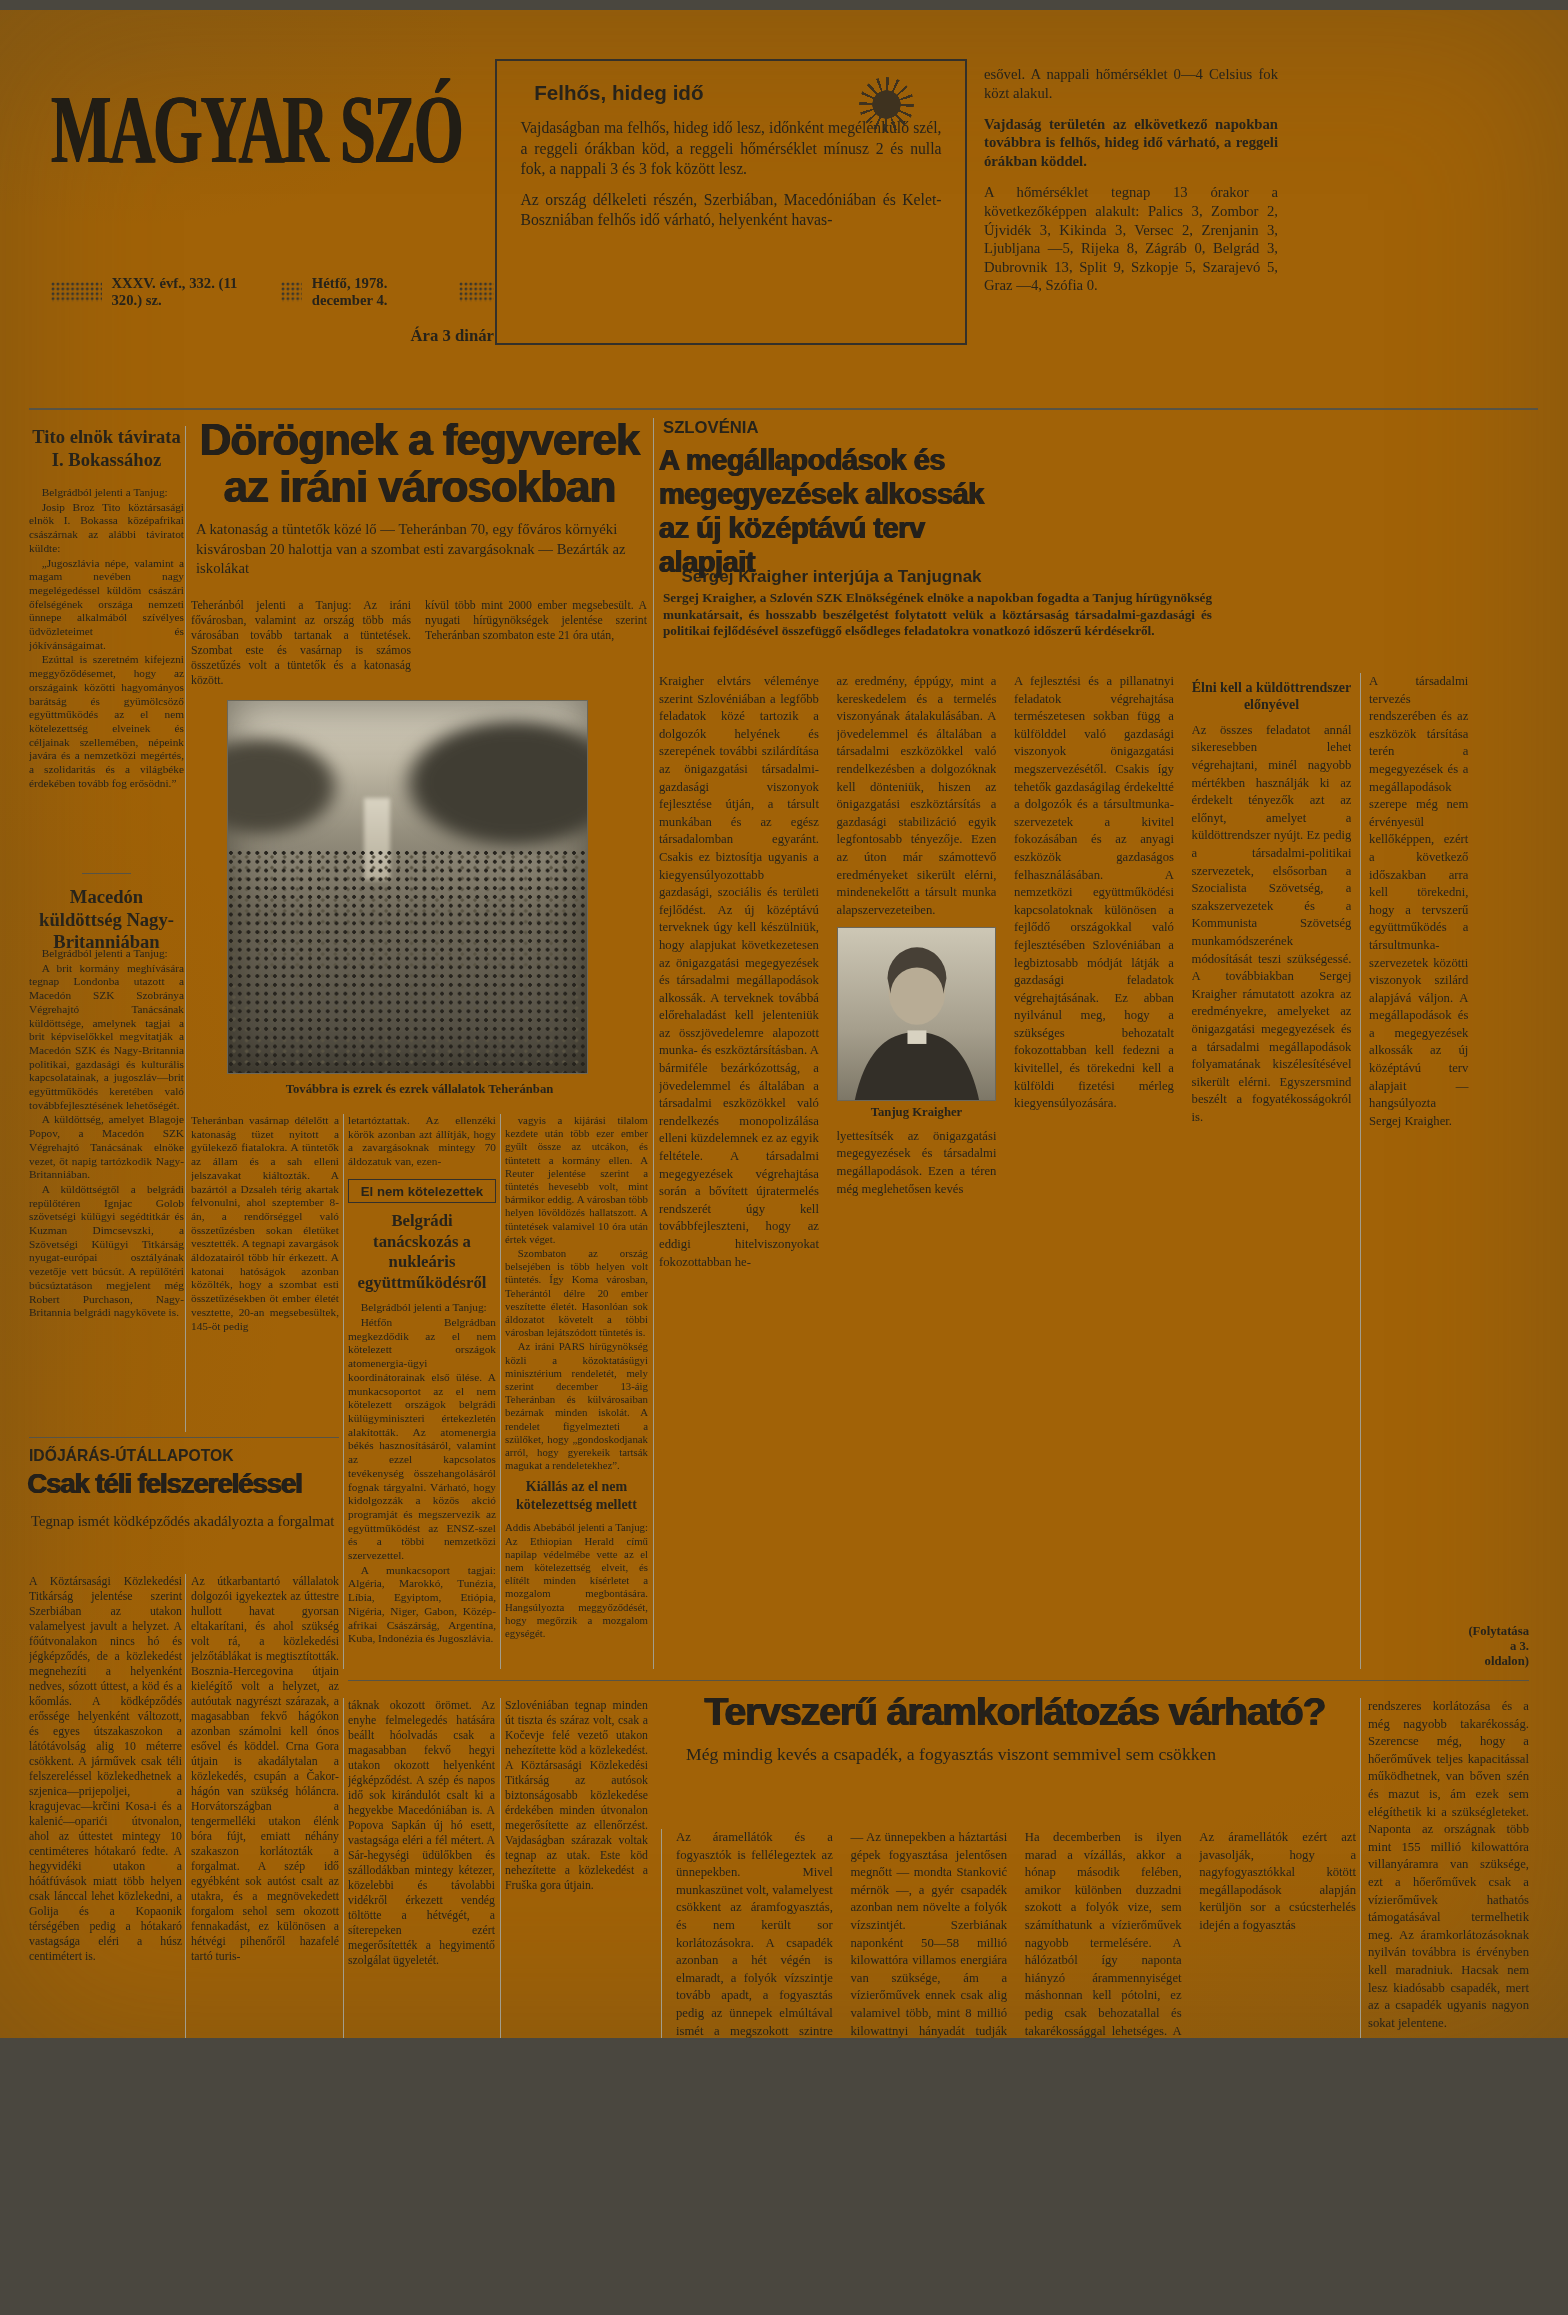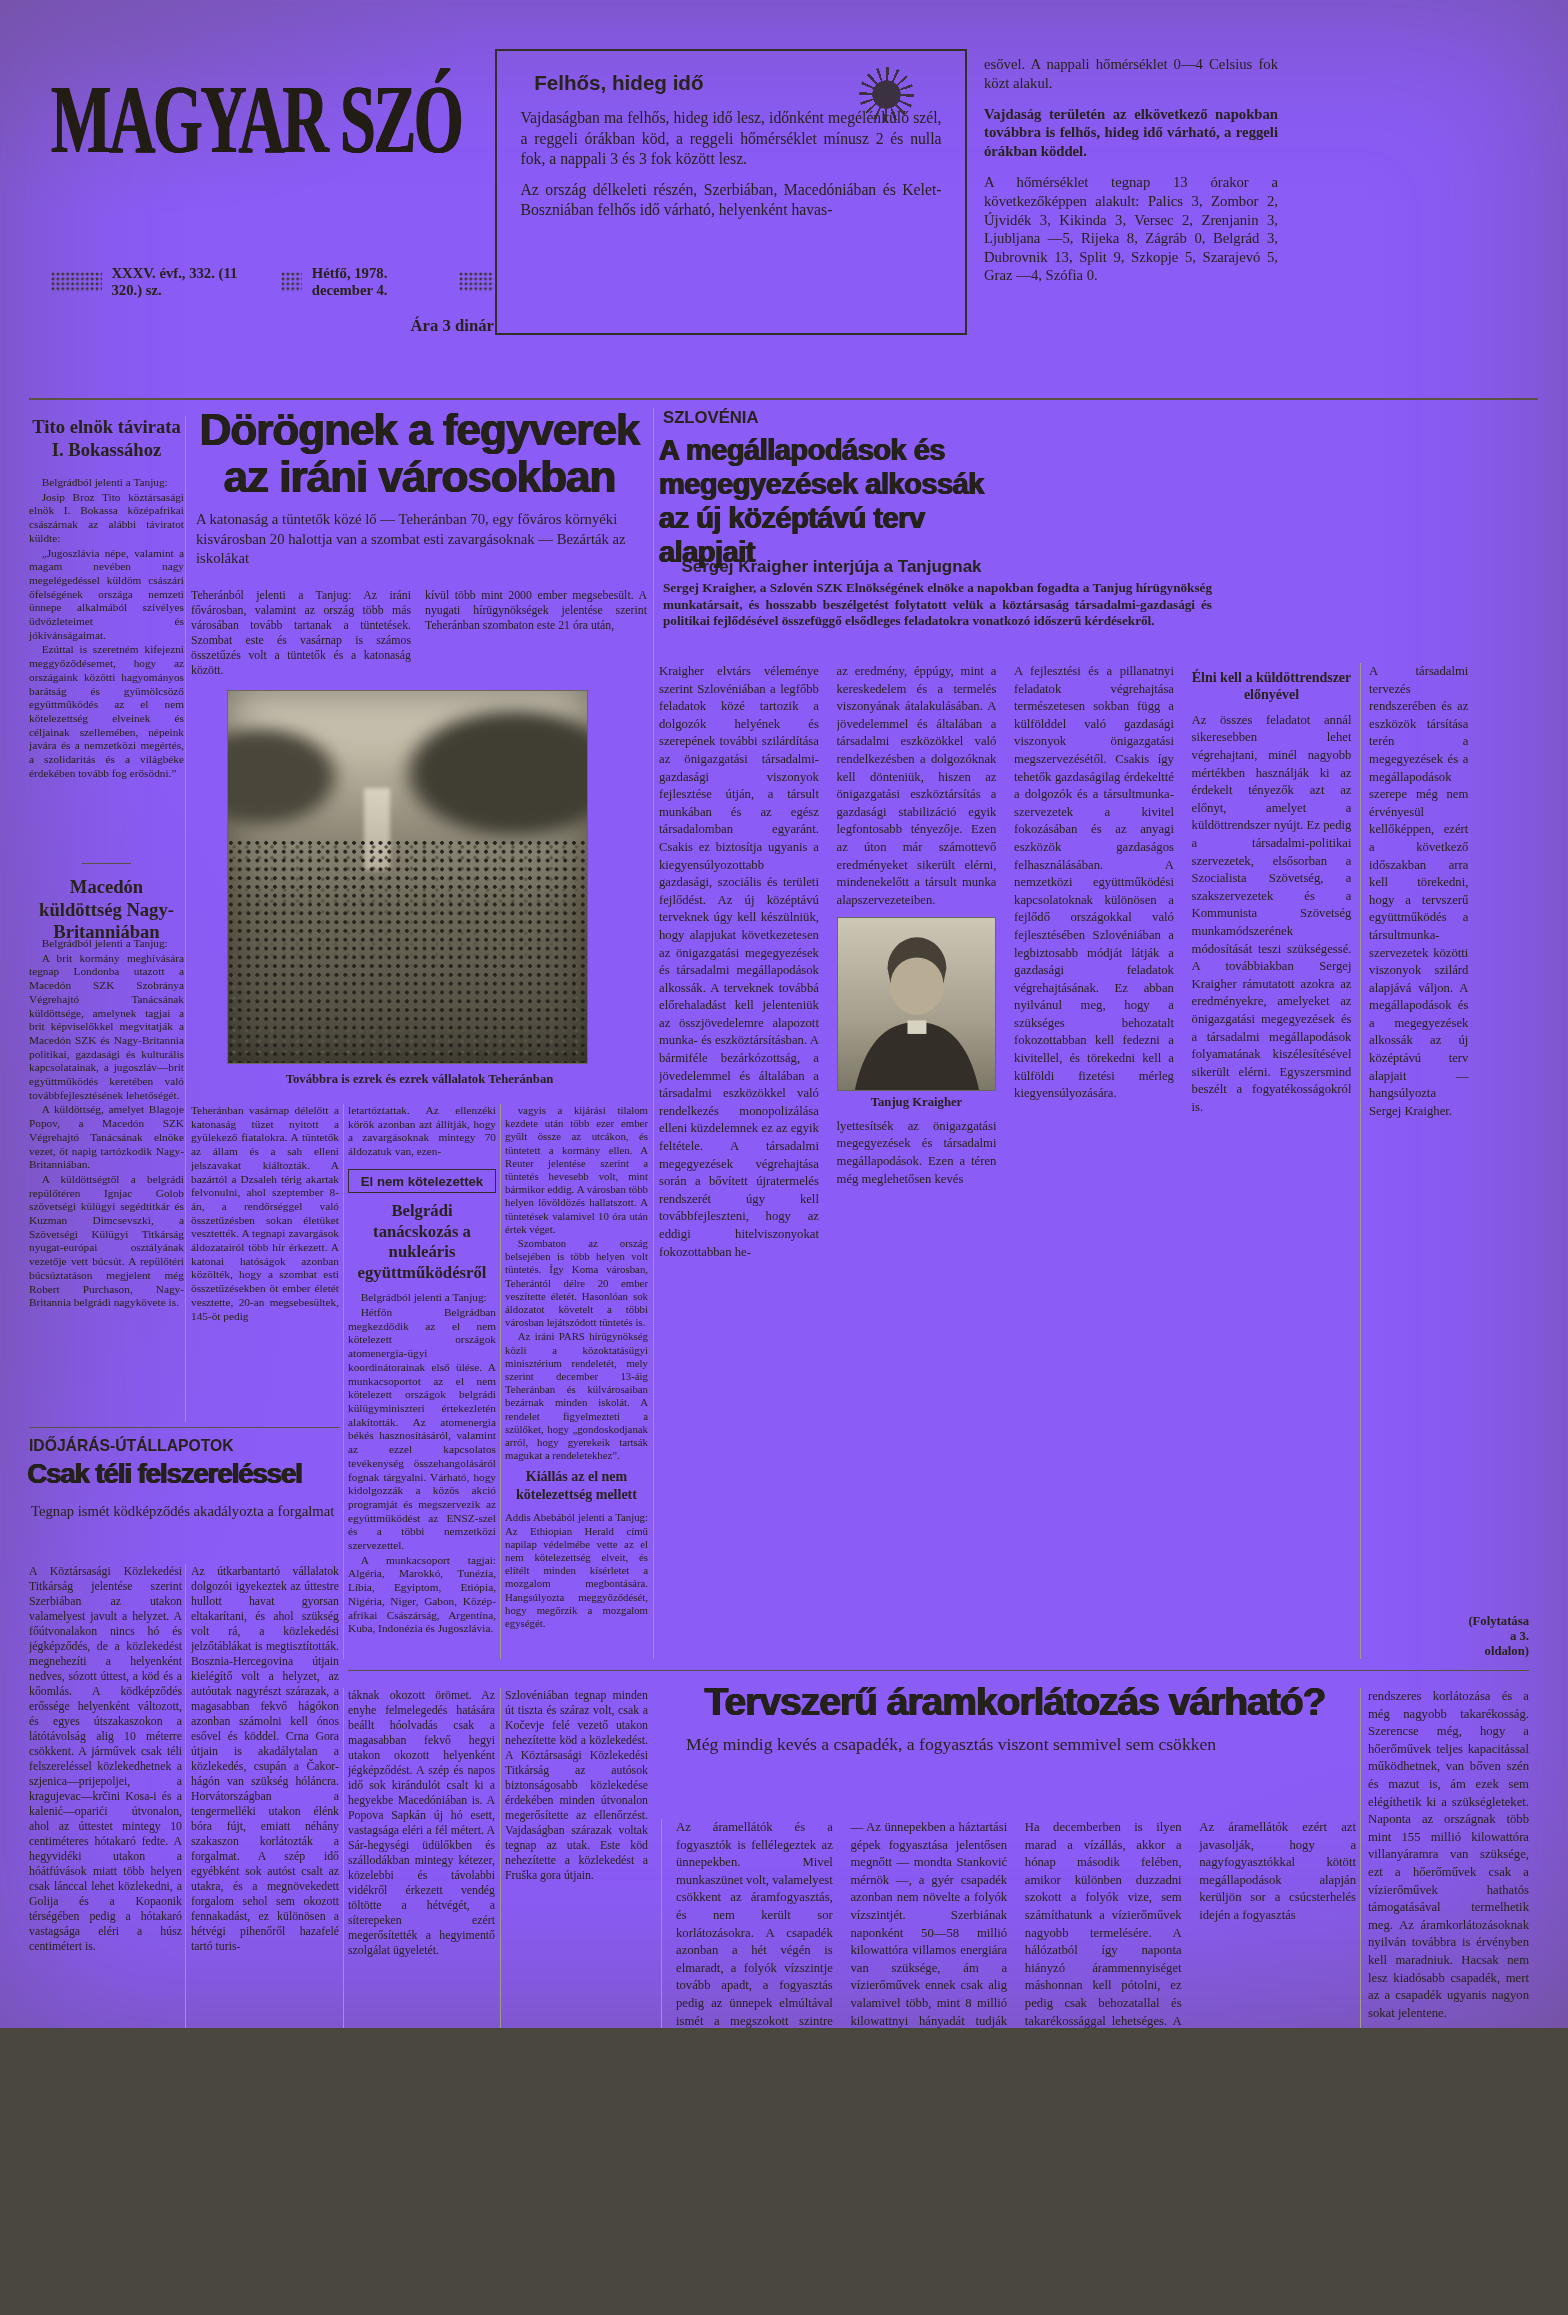--- a/index.html
+++ b/index.html
@@ -1,17 +1,17 @@
 <!DOCTYPE html>
 <html><head>
 <meta charset="utf-8">
 <style>
   *{margin:0;padding:0;box-sizing:border-box}
   html,body{background:#4a473f}
-  .page{position:relative;width:1568px;height:2028px;margin:0 auto;background:#8b5cf6;
+  .page{position:relative;width:1568px;height:2028px;margin:10px auto;background:#a16207;
         font-family:"Liberation Serif",serif;color:#27231a;overflow:hidden;
         box-shadow:inset 0 0 167px rgba(80,65,35,.38)}
   .page::before{content:"";position:absolute;inset:0;pointer-events:none;background:
     radial-gradient(ellipse 588px 294px at 8% 2%, rgba(90,75,40,.16), transparent 60%),
     radial-gradient(ellipse 882px 490px at 100% 100%, rgba(90,75,40,.14), transparent 60%),
     radial-gradient(ellipse 490px 882px at 0% 60%, rgba(90,75,40,.10), transparent 60%)}
   .abs{position:absolute}
   .sans{font-family:"Liberation Sans",sans-serif}
   .fat{text-shadow:0.7px 0 currentColor,-0.7px 0 currentColor}
   .just{text-align:justify}

